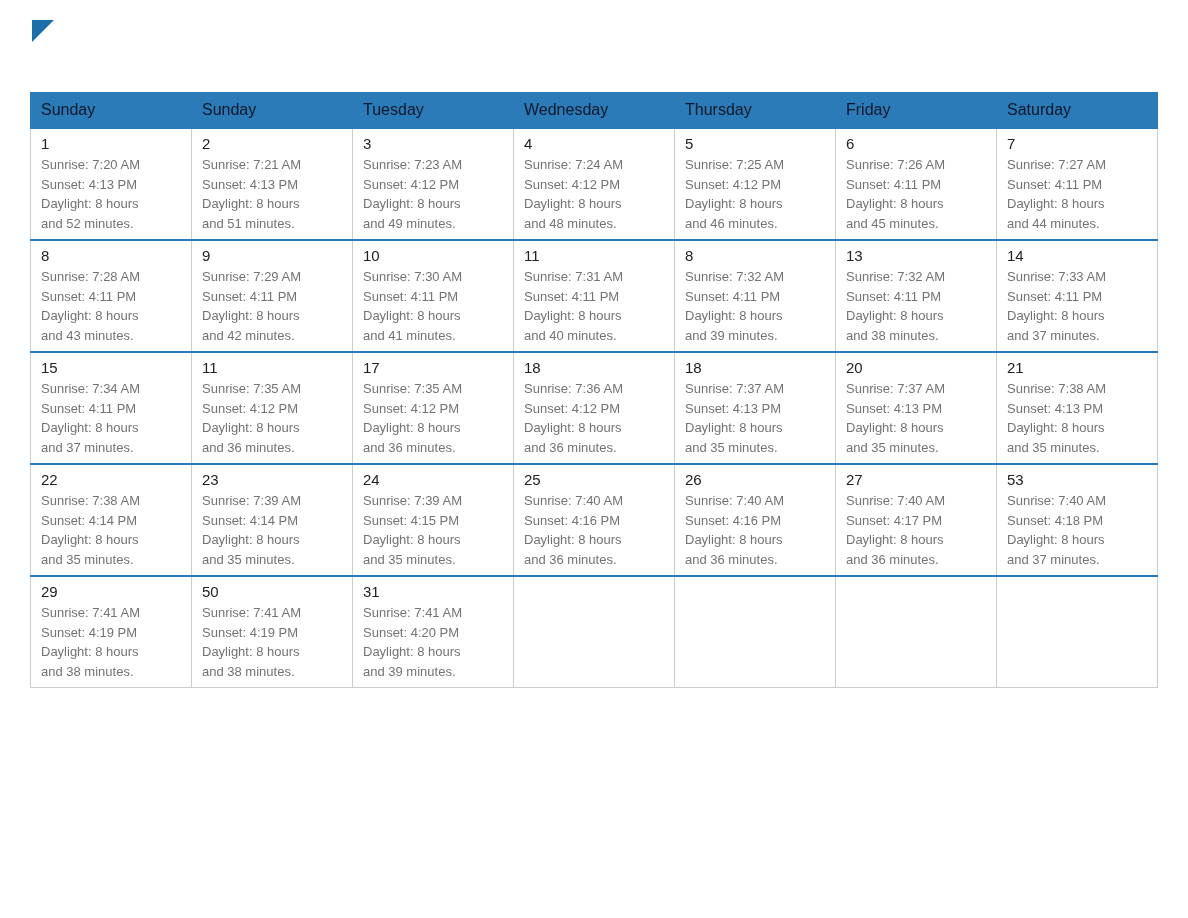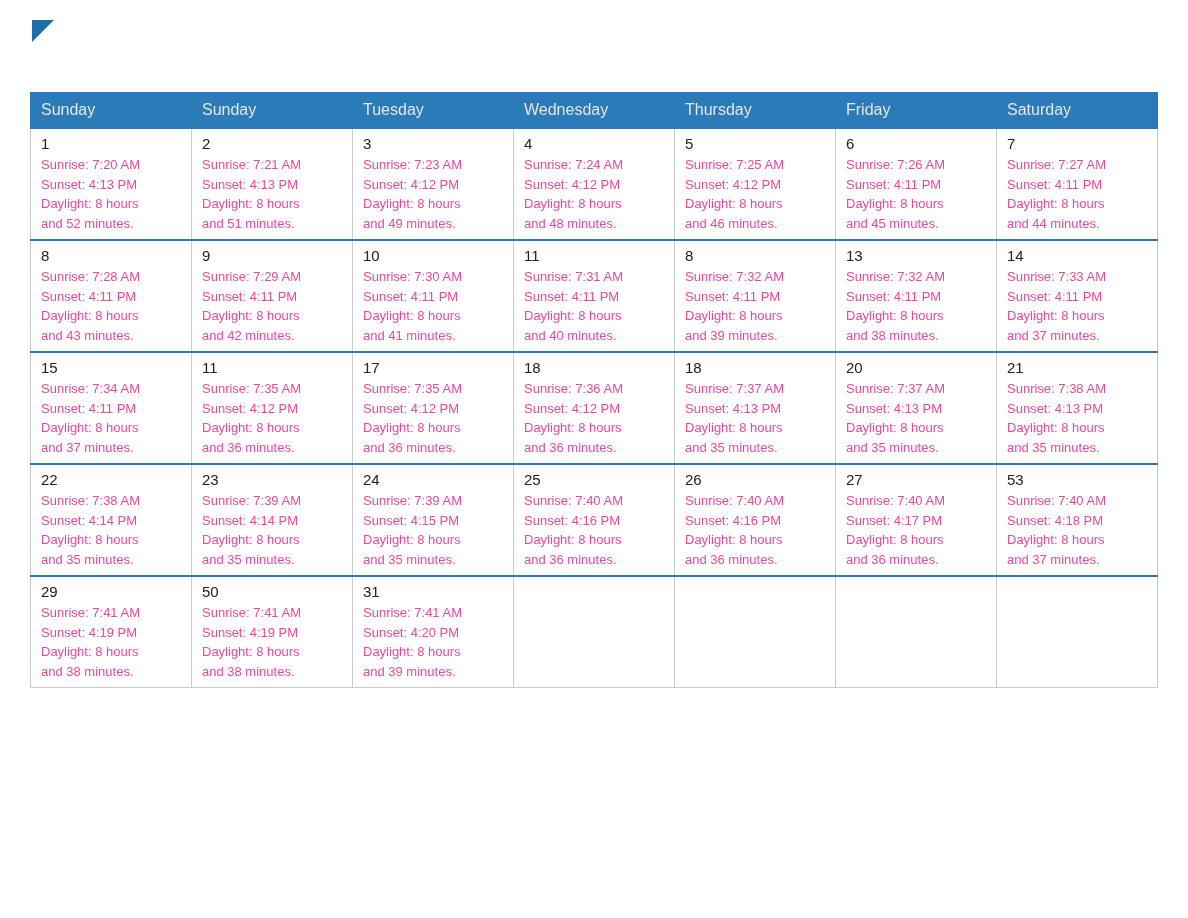--- a/index.html
+++ b/index.html
@@ -54,21 +54,21 @@
       color: #444;
       margin-top: 4px;
     }
     table {
       width: 100%;
       border-collapse: collapse;
       table-layout: fixed;
     }
     thead tr th {
       background-color: #2b7bb9;
-      color: #e5e5e5;
+      color: #0f172a;
       font-size: 16px;
       font-weight: normal;
       padding: 8px 10px;
       text-align: left;
       border: 1px solid #2b7bb9;
     }
     tbody tr td {
       vertical-align: top;
       padding: 6px 10px;
       font-size: 13.5px;
@@ -80,21 +80,21 @@
     }
     tbody tr td .day-num {
       font-size: 15px;
       font-weight: normal;
       display: block;
       margin-bottom: 3px;
     }
     tbody tr td .day-info {
       font-size: 13px;
       line-height: 1.5;
-      color: #ec4899;
+      color: #737373;
     }
     tbody tr td.empty {
       background: #fff;
     }
   </style>
 </head>
 <body>
 
 <div class="header">
   <div class="logo">

